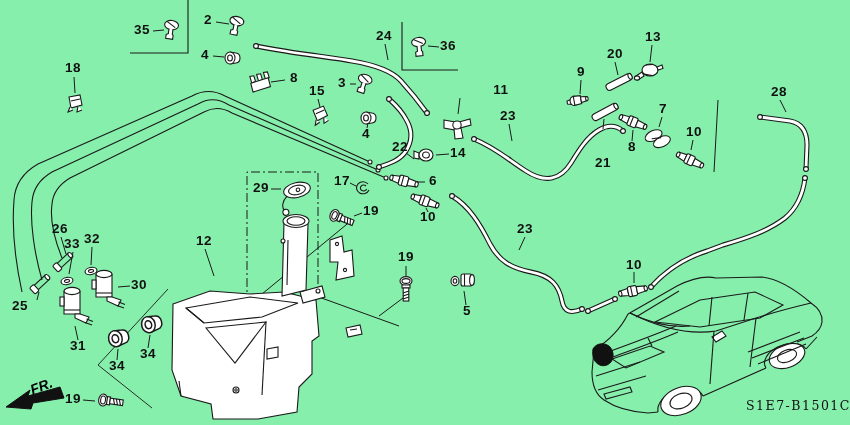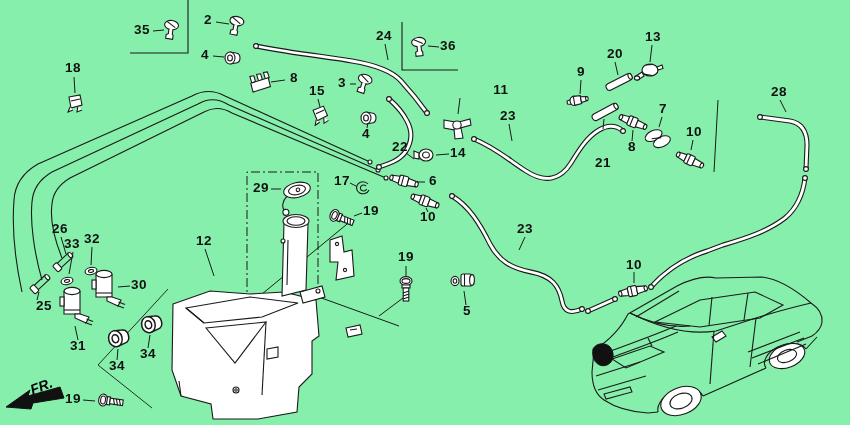--- a/index.html
+++ b/index.html
@@ -358,34 +358,35 @@
       <div class="part-label" style="left: 421px; top: 174px;">6</div>
       <div class="part-label" style="left: 330px; top: 174px;">17</div>
       <div class="part-label" style="left: 416px; top: 210px;">10</div>
       <div class="part-label" style="left: 249px; top: 181px;">29</div>
       <div class="part-label" style="left: 359px; top: 204px;">19</div>
       <div class="part-label" style="left: 48px; top: 222px;">26</div>
       <div class="part-label" style="left: 60px; top: 237px;">33</div>
       <div class="part-label" style="left: 80px; top: 232px;">32</div>
       <div class="part-label" style="left: 192px; top: 234px;">12</div>
       <div class="part-label" style="left: 127px; top: 278px;">30</div>
-      <div class="part-label" style="left: 32px; top: 299px;">25</div>
+      <div class="part-label" style="left: 8px; top: 299px;">25</div>
       <div class="part-label" style="left: 66px; top: 339px;">31</div>
       <div class="part-label" style="left: 105px; top: 359px;">34</div>
       <div class="part-label" style="left: 136px; top: 347px;">34</div>
       <div class="part-label" style="left: 61px; top: 392px;">19</div>
       <div class="part-label" style="left: 569px; top: 65px;">9</div>
       <div class="part-label" style="left: 603px; top: 47px;">20</div>
       <div class="part-label" style="left: 641px; top: 30px;">13</div>
       <div class="part-label" style="left: 591px; top: 112px; margin-top: 44px;">21</div>
       <div class="part-label" style="left: 620px; top: 140px;">8</div>
       <div class="part-label" style="left: 651px; top: 102px;">7</div>
       <div class="part-label" style="left: 682px; top: 125px;">10</div>
       <div class="part-label" style="left: 767px; top: 85px;">28</div>
       <div class="part-label" style="left: 513px; top: 222px;">23</div>
       <div class="part-label" style="left: 394px; top: 250px;">19</div>
       <div class="part-label" style="left: 455px; top: 304px;">5</div>
       <div class="part-label" style="left: 622px; top: 258px;">10</div>
     </div>
 
 <div id="fr-label">FR.</div>
+<div id="diagram-code">S1E7-B1501C</div>
 
 </div>
 
 </body></html>

